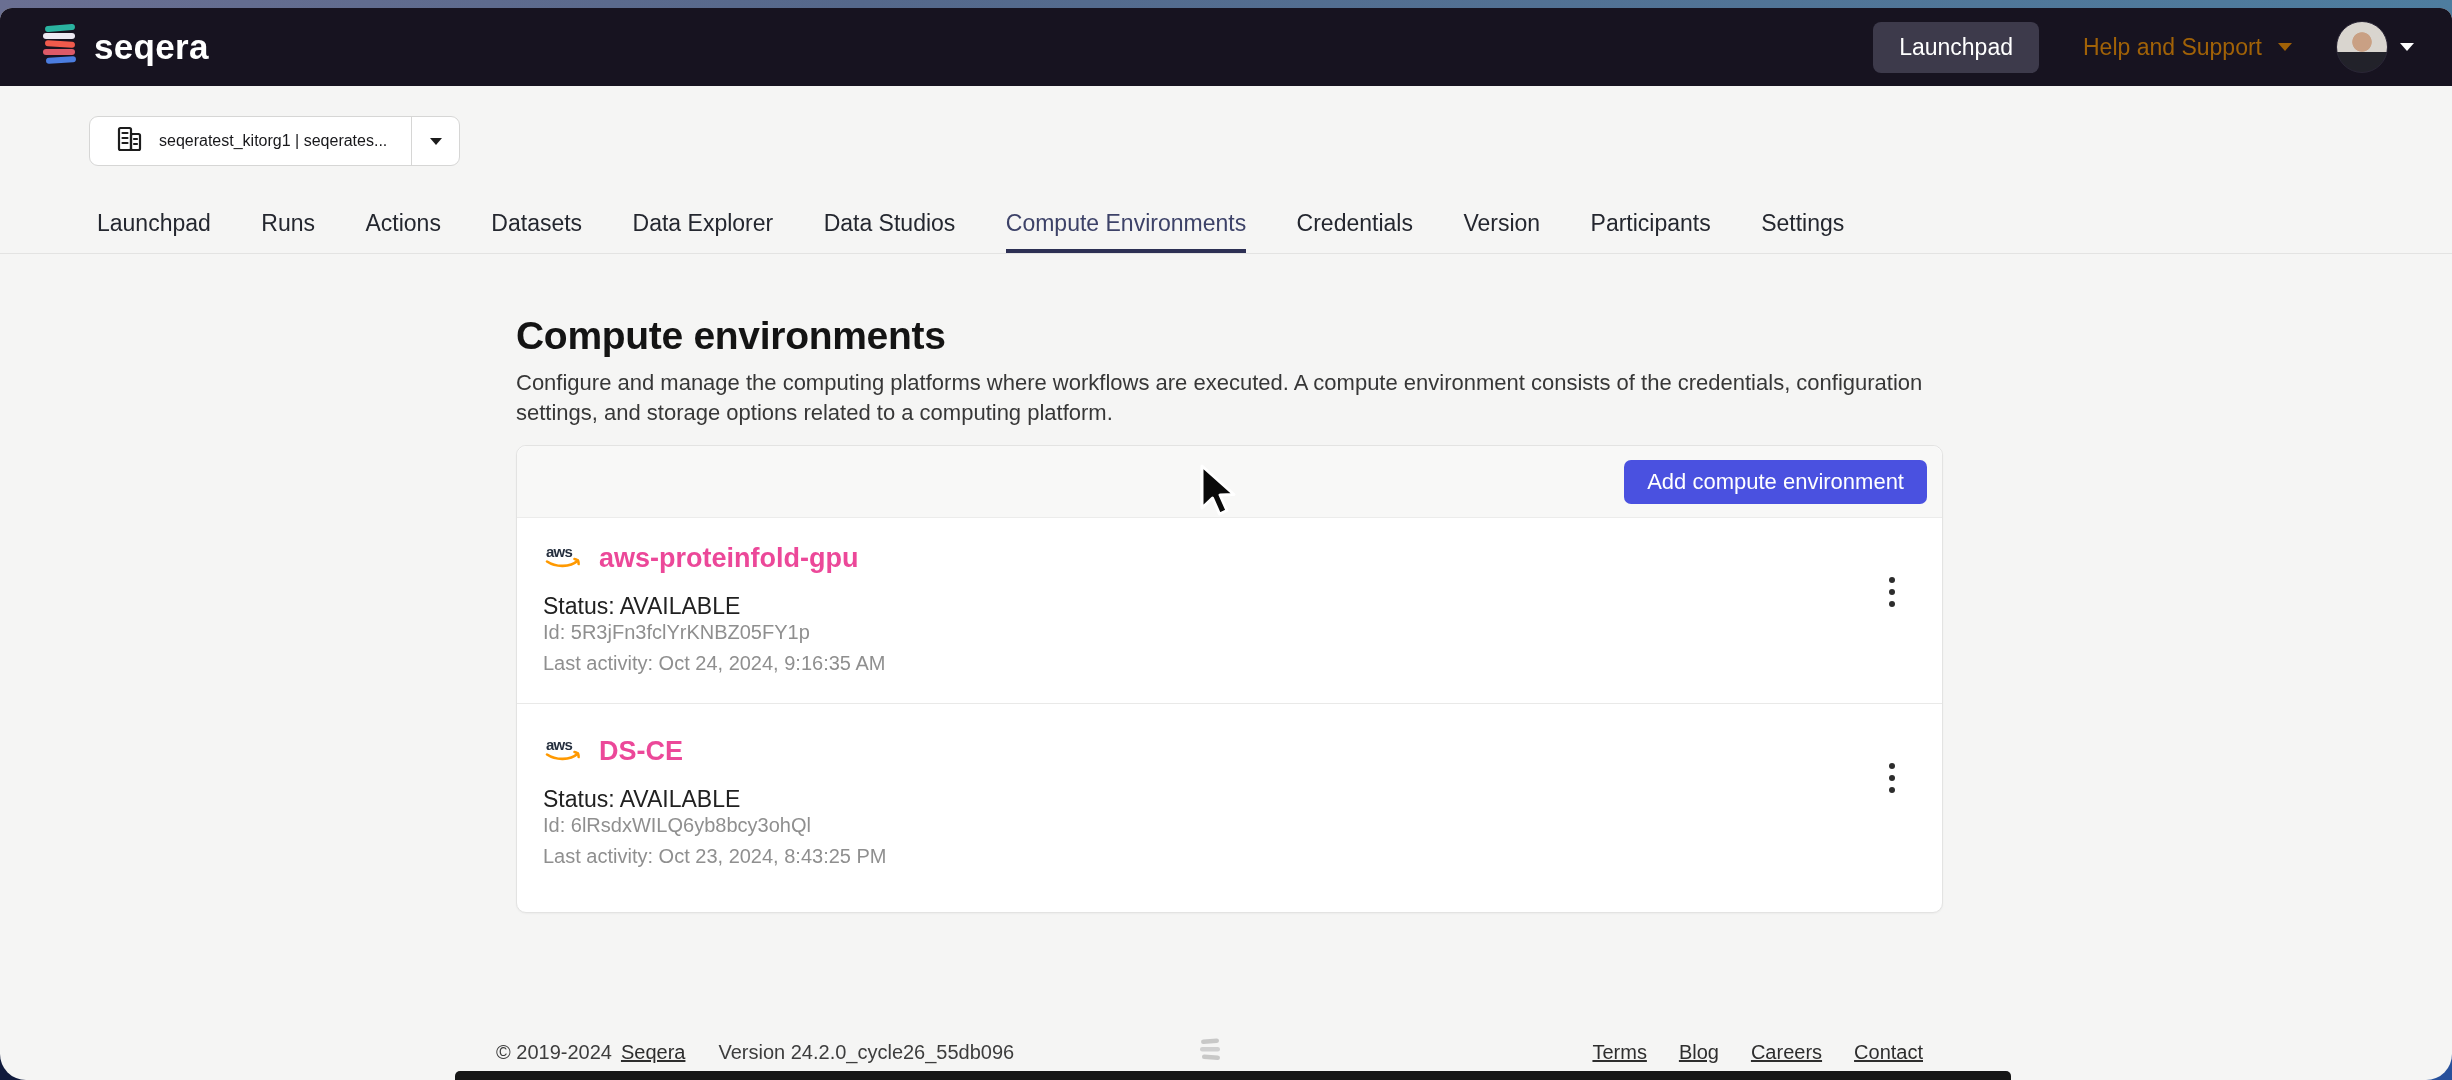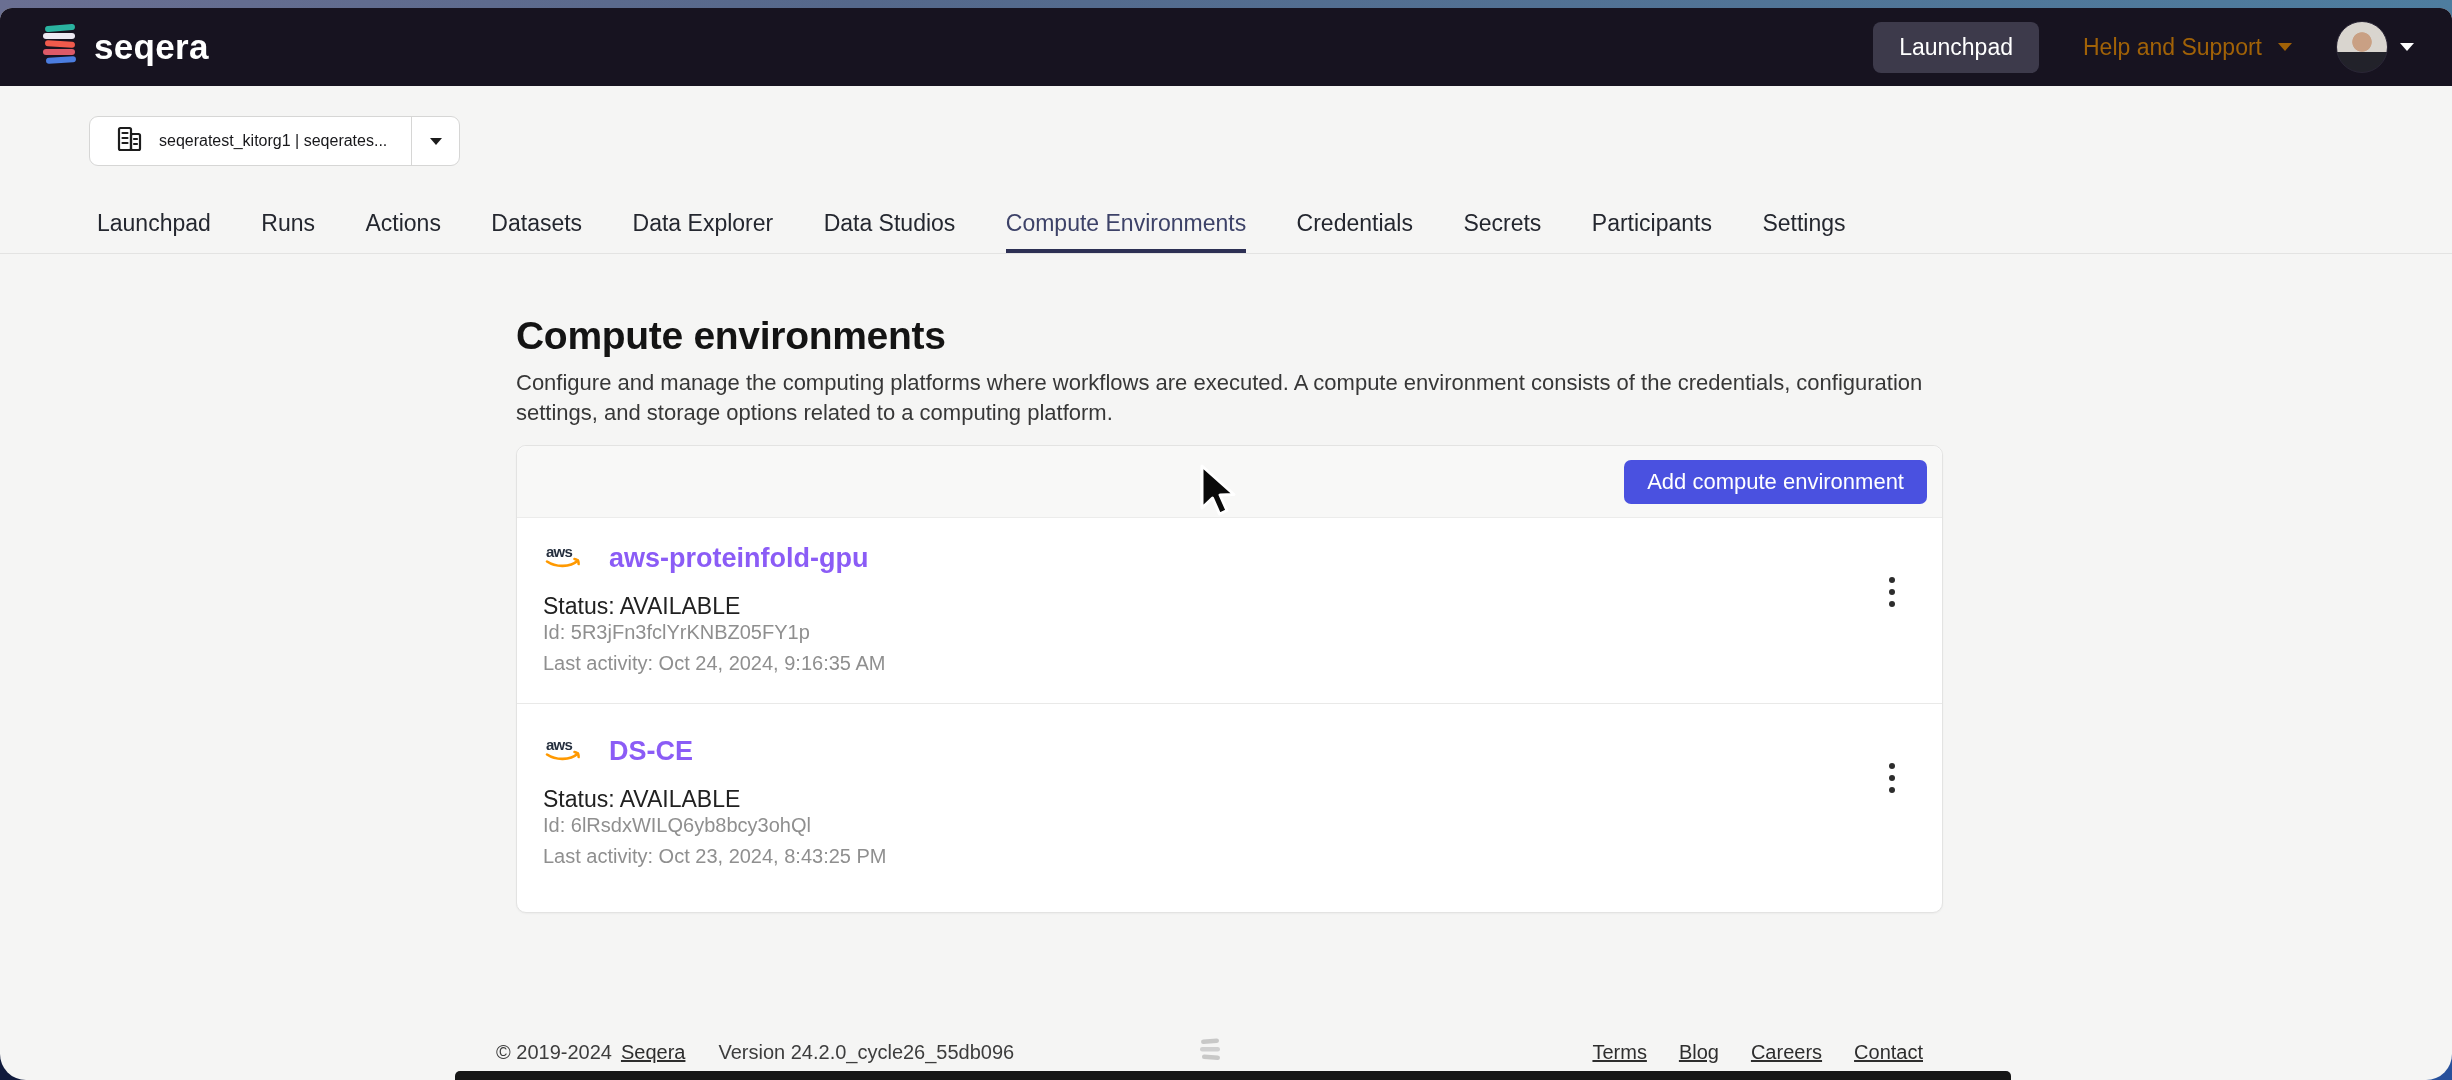--- a/index.html
+++ b/index.html
@@ -84,22 +84,22 @@
     border-radius:10px 10px 0 0;
     display:flex; align-items:center; justify-content:flex-end; padding-right:15px;
   }
   .add-ce-btn{
     background:#4a51e0; color:#fff; font-size:22px; border:none;
     border-radius:7px; height:44px; padding:0 23px; cursor:pointer;
   }
   .ce-row{ position:relative; padding:25px 26px 28px 26px; }
   .ce-row + .ce-row{ border-top:1px solid #e9e9e8; }
   .ce-row.tall{ padding-top:32px; padding-bottom:44px; }
-  .ce-name-line{ display:flex; align-items:flex-start; gap:26px; }
-  .ce-name{ font-size:27px; font-weight:700; color:#8b5cf6; cursor:pointer; }
+  .ce-name-line{ display:flex; align-items:flex-start; gap:16px; }
+  .ce-name{ font-size:27px; font-weight:700; color:#ec4899; cursor:pointer; }
   .ce-status{ margin-top:19px; font-size:23px; color:#212121; }
   .ce-meta{ font-size:20px; color:#8f8f8f; line-height:24px; }
   .ce-meta div + div{ margin-top:7px; }
   .kebab{
     position:absolute; right:30px; top:52px; width:40px; height:44px;
     display:flex; flex-direction:column; align-items:center; justify-content:center; gap:6px;
     cursor:pointer; background:none; border:none;
   }
   .kebab i{ width:6px; height:6px; border-radius:50%; background:#2d2d2d; display:block; }
 
@@ -179,21 +179,21 @@
 
     <nav class="tabbar">
       <span class="tab">Launchpad</span>
       <span class="tab">Runs</span>
       <span class="tab">Actions</span>
       <span class="tab">Datasets</span>
       <span class="tab">Data Explorer</span>
       <span class="tab">Data Studios</span>
       <span class="tab active">Compute Environments</span>
       <span class="tab">Credentials</span>
-      <span class="tab">Secrets</span>
+      <span class="tab">Version</span>
       <span class="tab">Participants</span>
       <span class="tab">Settings</span>
     </nav>
 
     <h1 class="page-title">Compute environments</h1>
     <p class="page-desc">Configure and manage the computing platforms where workflows are executed. A compute environment consists of the credentials, configuration settings, and storage options related to a computing platform.</p>
 
     <div class="ce-card">
       <div class="ce-toolbar">
         <button class="add-ce-btn">Add compute environment</button>

